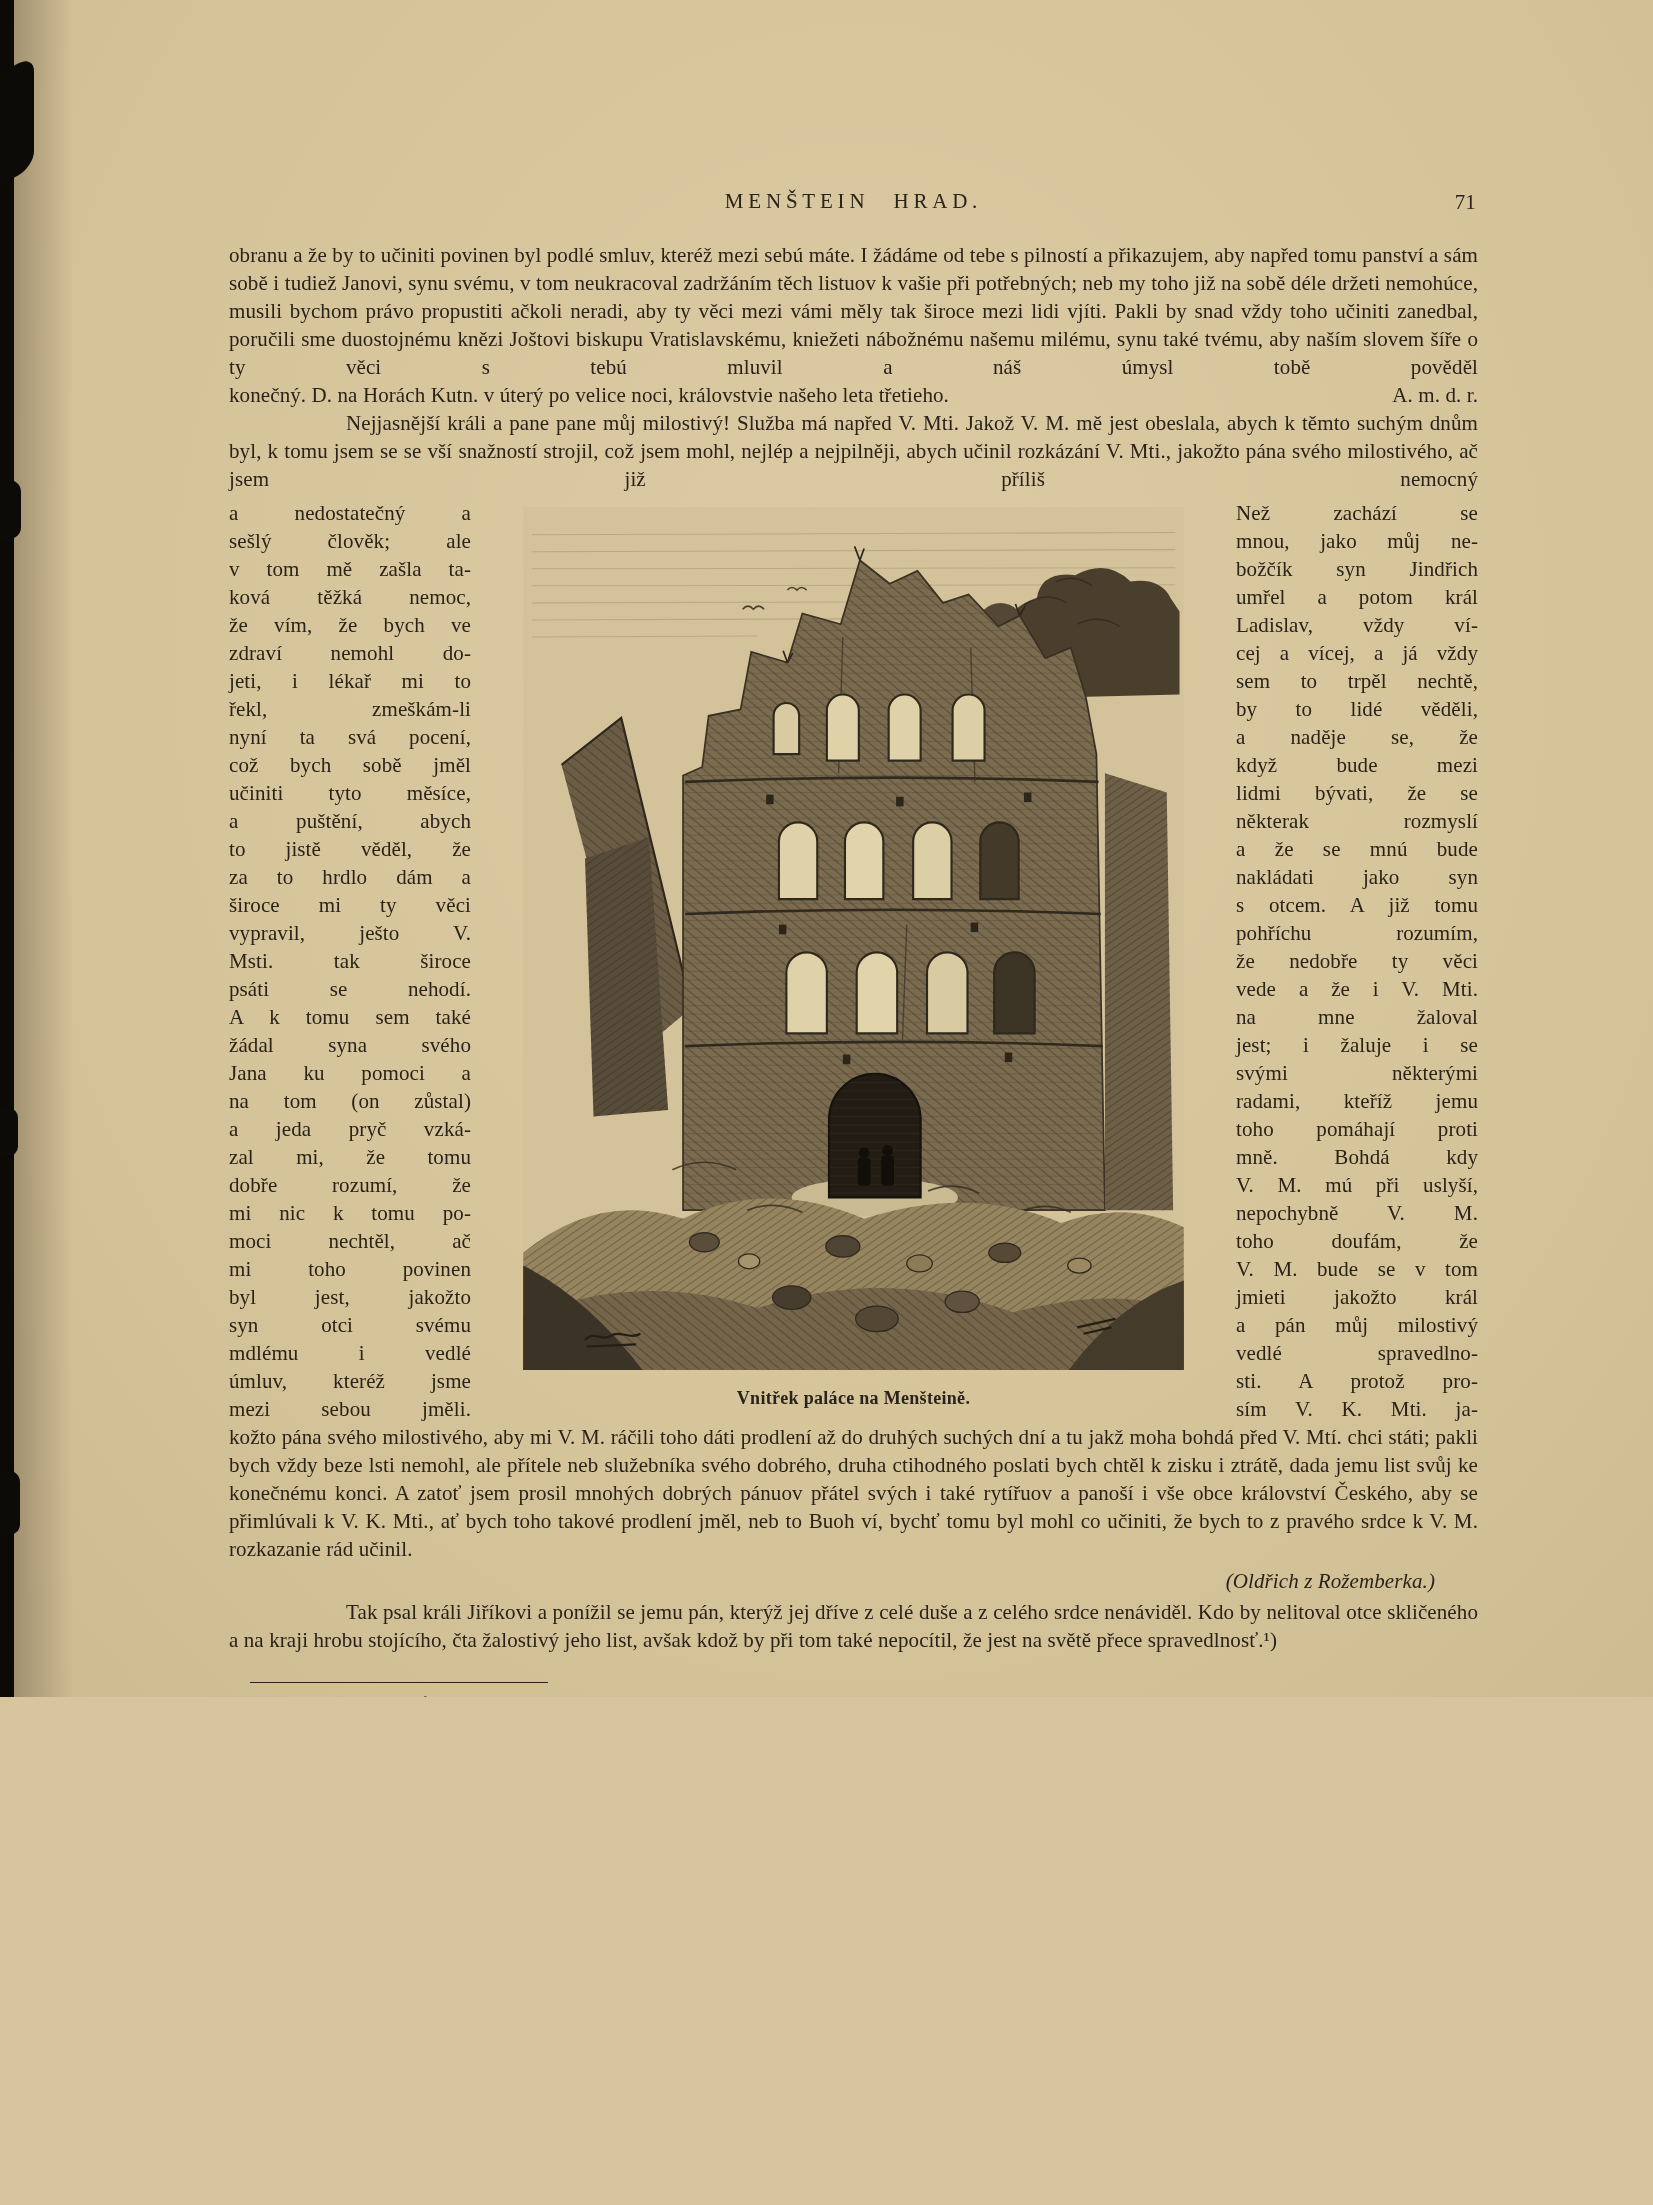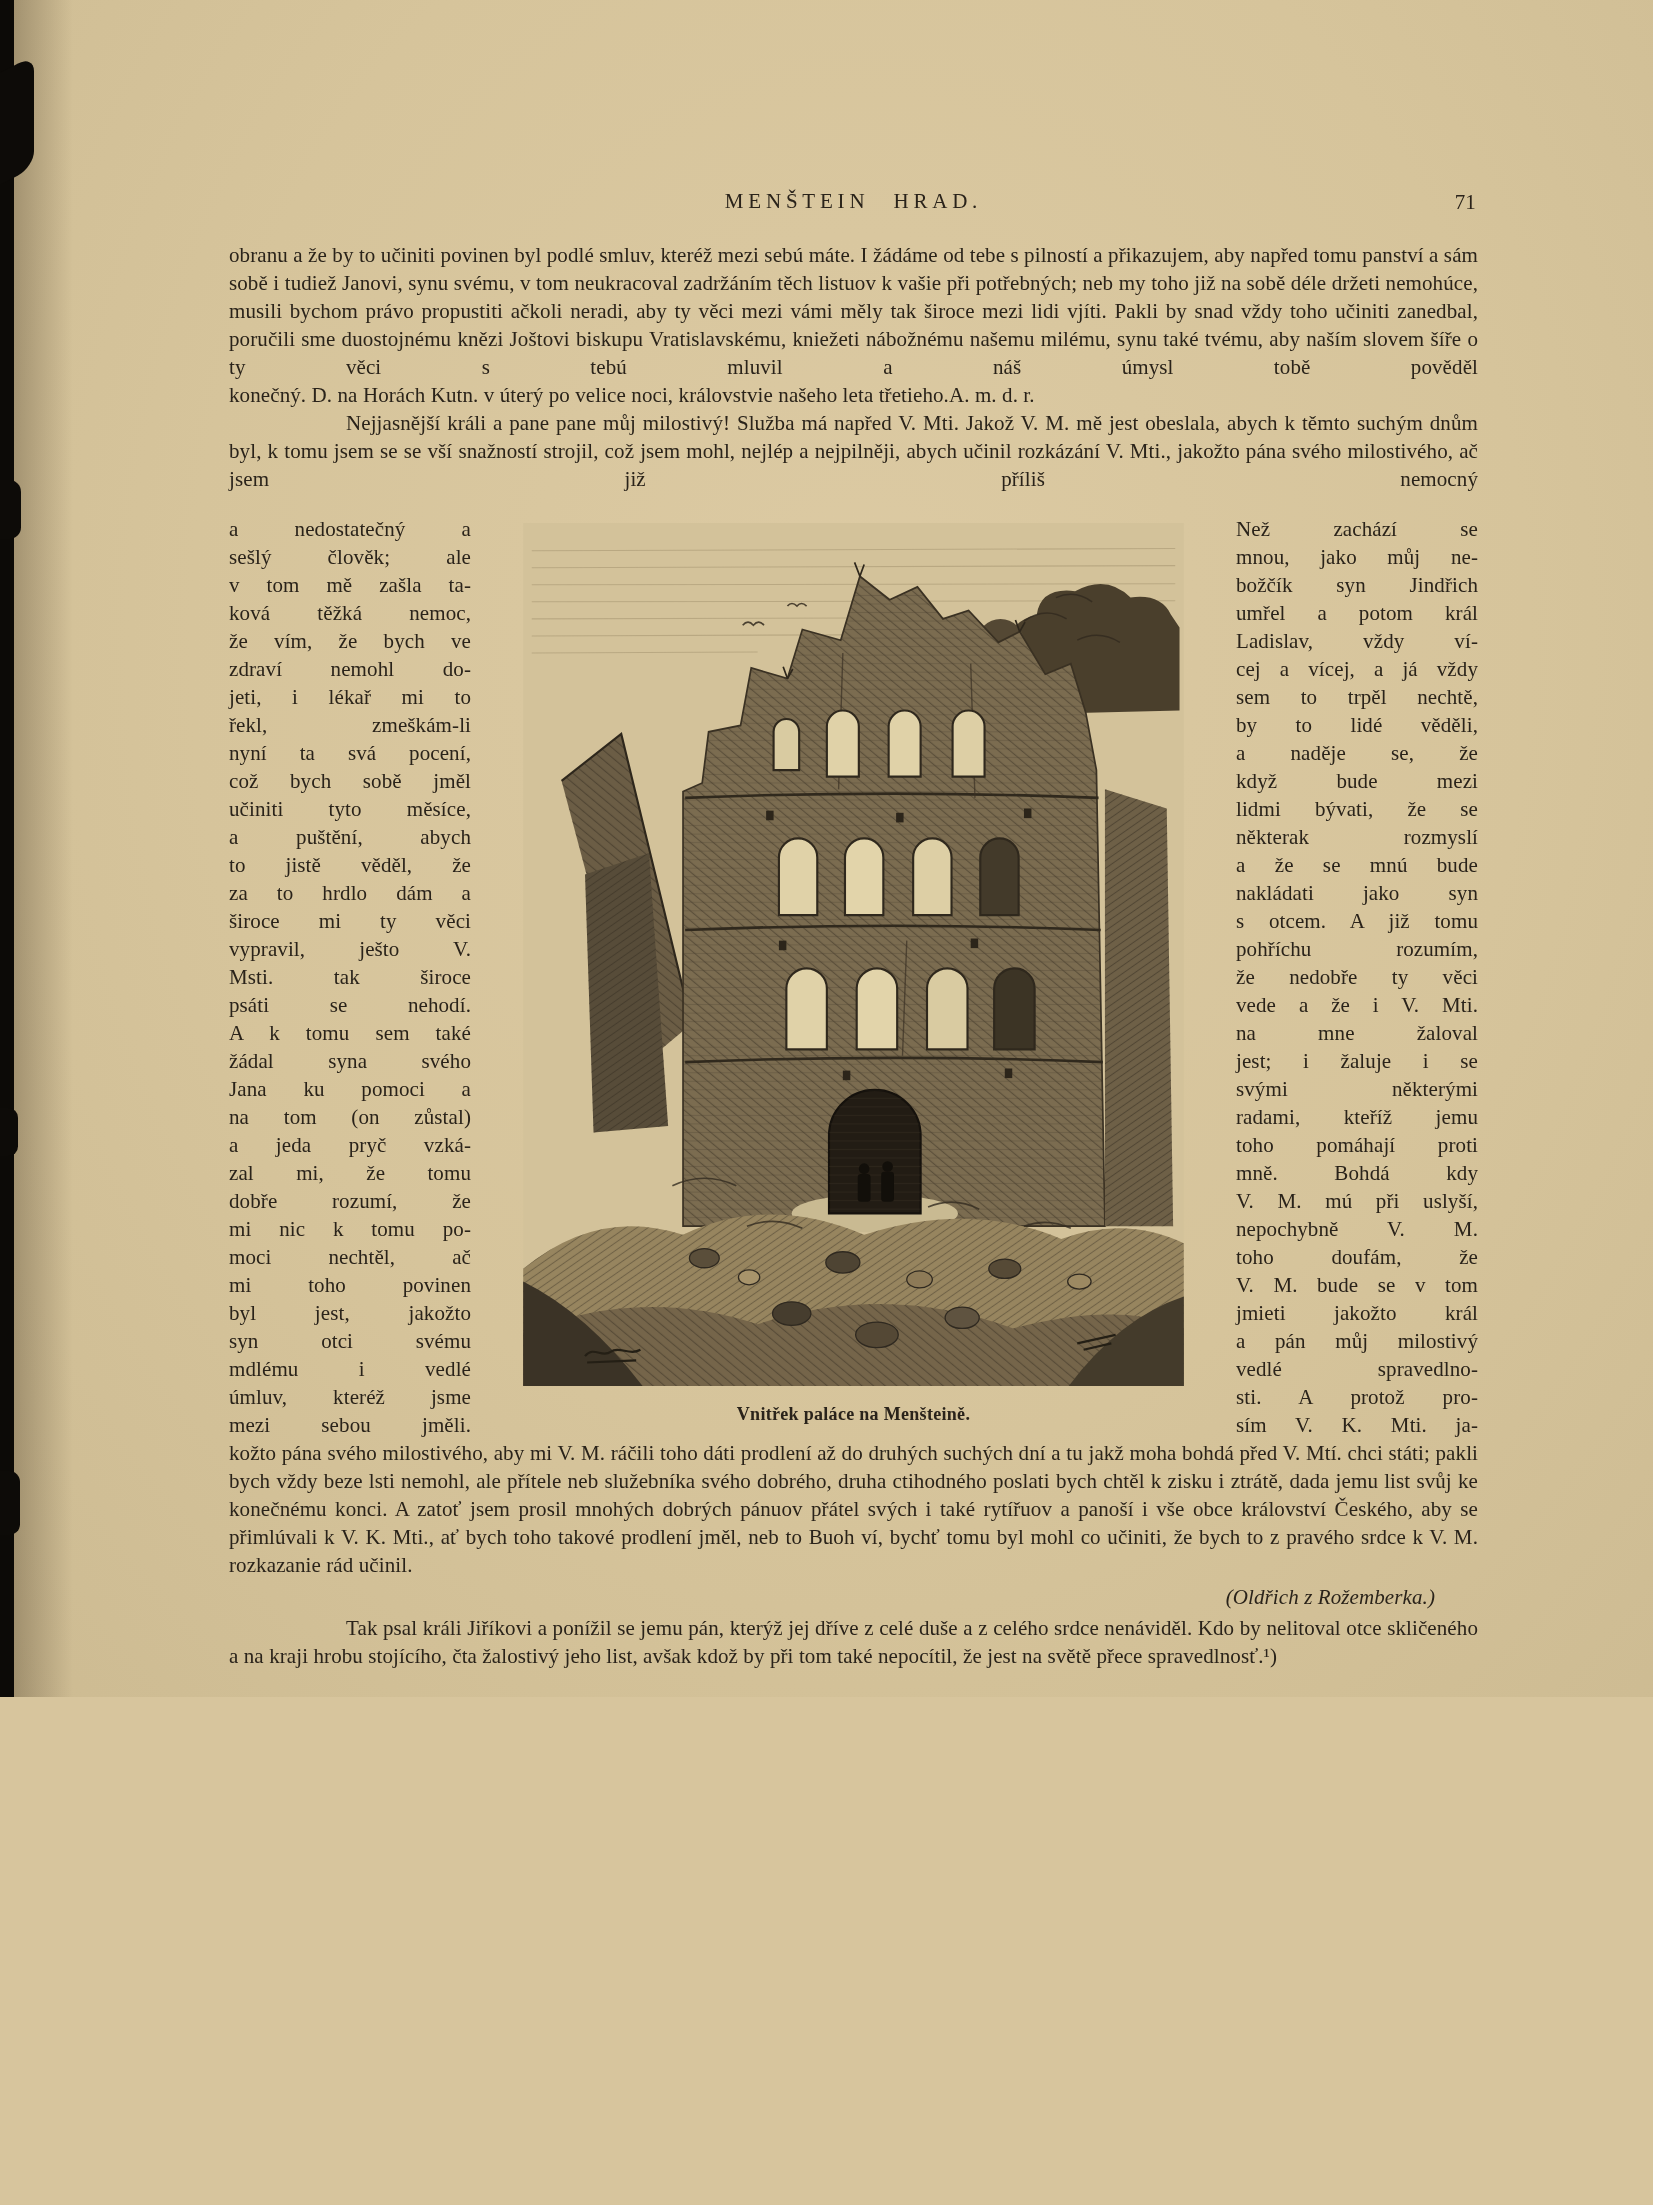--- a/index.html
+++ b/index.html
@@ -74,28 +74,29 @@
 
   p.para {
     margin: 0;
     text-align: justify;
   }
   p.fill-last { text-align-last: justify; }
   p.indent { text-indent: 117px; }
 
   .p1-lastline {
     display: flex;
+    justify-content: space-between;
     white-space: nowrap;
   }
 
   .wrap {
     display: grid;
     grid-template-columns: 242px 1fr 242px;
     column-gap: 28px;
-    margin-top: 22px;
+    margin-top: 6px;
   }
   .col .line {
     text-align: justify;
     text-align-last: justify;
   }
   figure.engraving-figure {
     margin: 0;
     display: flex;
     flex-direction: column;
     align-items: center;

